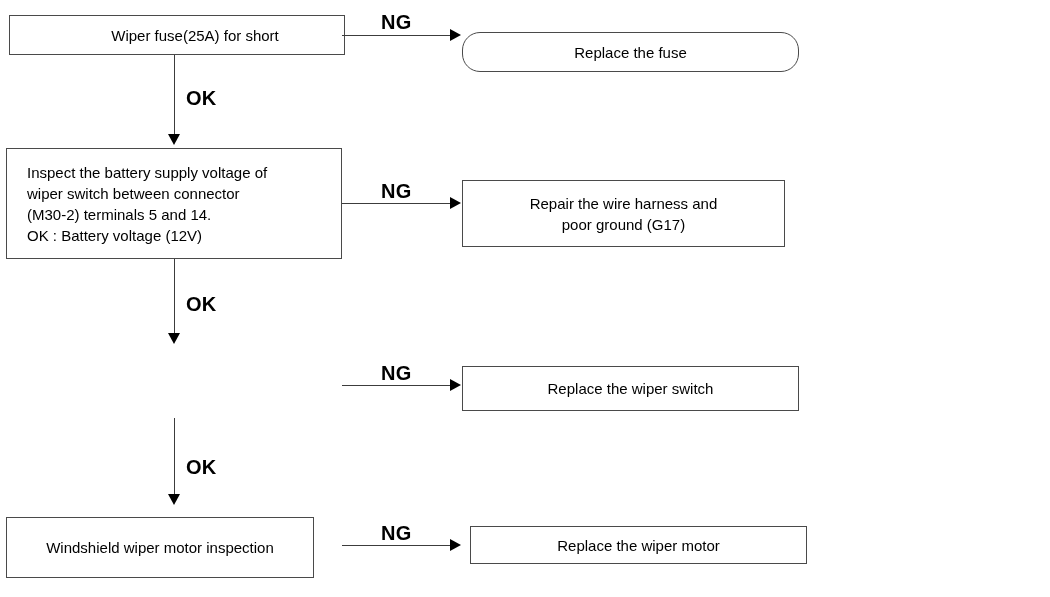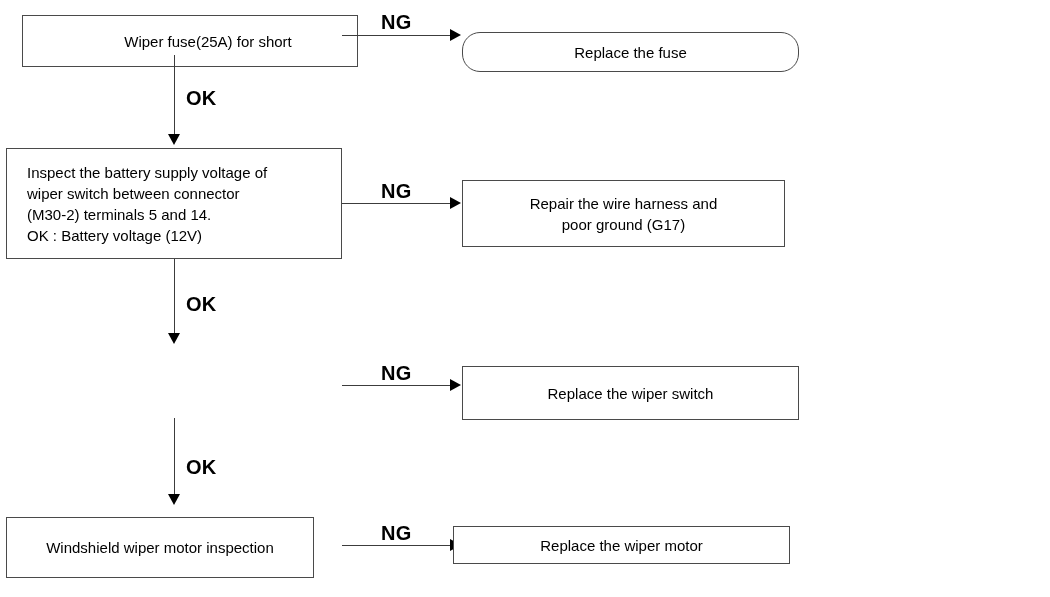--- a/index.html
+++ b/index.html
@@ -73,21 +73,21 @@
     color: #000000;
     letter-spacing: 0.2px;
     white-space: nowrap;
   }
 </style>
 </head>
 <body>
 
 <div id="flow-root">
 
-  <div class="node-box centered" style="left:22px; top:15px; width:336px; height:52px;padding-left:36px;">
+  <div class="node-box centered" style="left:9px; top:15px; width:336px; height:40px;padding-left:36px;">
     <span>Wiper fuse(25A) for short</span>
   </div>
 
   <div class="conn-h" style="left:342px; top:35px; width:110px;"></div>
   <div class="arrow-right" style="left:450px; top:29px;"></div>
   <div class="edge-label" style="left:381px; top:11px;">NG</div>
 
   <div class="node-box centered" style="left:462px; top:32px; width:337px; height:40px;border-radius:18px;">
     <span>Replace the fuse</span>
   </div>
@@ -114,33 +114,33 @@
 
   <div class="conn-v" style="left:174px; top:259px; height:76px;"></div>
   <div class="arrow-down" style="left:168px; top:333px;"></div>
   <div class="edge-label" style="left:186px; top:293px;">OK</div>
 
 
   <div class="conn-h" style="left:342px; top:385px; width:110px;"></div>
   <div class="arrow-right" style="left:450px; top:379px;"></div>
   <div class="edge-label" style="left:381px; top:362px;">NG</div>
 
-  <div class="node-box centered" style="left:462px; top:366px; width:337px; height:54px;">
+  <div class="node-box centered" style="left:462px; top:366px; width:337px; height:45px;">
     <span>Replace the wiper switch</span>
   </div>
 
   <div class="conn-v" style="left:174px; top:418px; height:78px;"></div>
   <div class="arrow-down" style="left:168px; top:494px;"></div>
   <div class="edge-label" style="left:186px; top:456px;">OK</div>
 
   <div class="node-box centered" style="left:6px; top:517px; width:308px; height:61px;">
     <span>Windshield wiper motor inspection</span>
   </div>
 
   <div class="conn-h" style="left:342px; top:545px; width:110px;"></div>
   <div class="arrow-right" style="left:450px; top:539px;"></div>
   <div class="edge-label" style="left:381px; top:522px;">NG</div>
 
-  <div class="node-box centered" style="left:453px; top:526px; width:337px; height:38px;">
+  <div class="node-box centered" style="left:470px; top:526px; width:337px; height:38px;">
     <span>Replace the wiper motor</span>
   </div>
 
 </div>
 
 </body></html>

